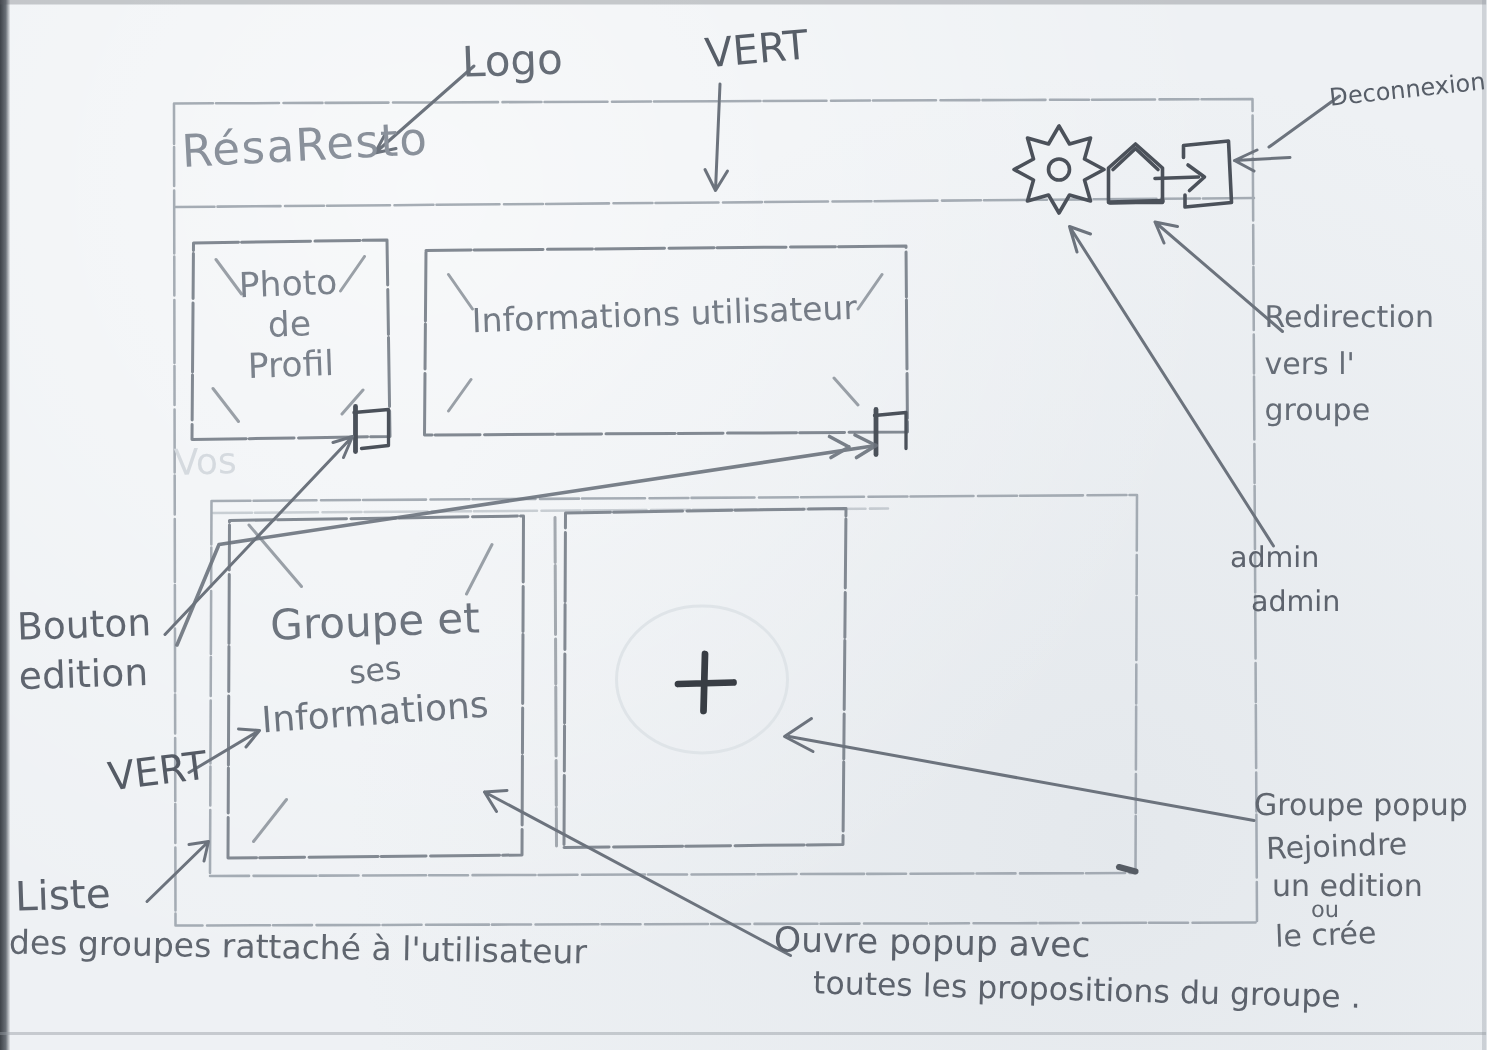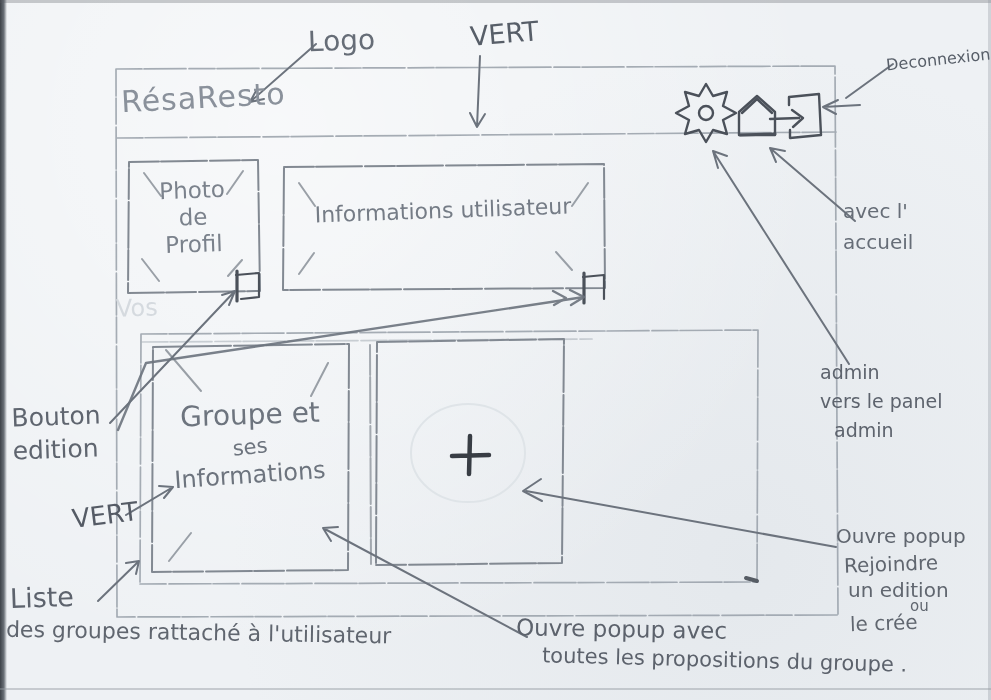--- a/index.html
+++ b/index.html
@@ -37,21 +37,21 @@
   .a-admin-t .ind{padding-left:14px;}
   .a-edition-t{left:12px;top:400px;font-size:25px;line-height:33px;color:#5f656f;transform:rotate(-2deg);}
   .a-vert-left-t{left:72px;top:500px;font-size:26px;color:#555b65;transform:rotate(-7deg);}
   .a-liste1-t{left:10px;top:582px;font-size:27px;color:#5d636d;transform:rotate(-2deg);}
   .a-liste2-t{left:6px;top:620px;font-size:22px;color:#60666f;transform:rotate(1deg);}
   .a-prop1-t{left:516px;top:616px;font-size:23px;color:#5c626c;transform:rotate(1deg);}
   .a-prop2-t{left:542px;top:648px;font-size:21px;color:#5c626c;transform:rotate(1.5deg);}
   .a-rej1-t{left:836px;top:524px;font-size:20px;color:#60666f;}
   .a-rej2-t{left:844px;top:552px;font-size:20px;color:#60666f;transform:rotate(-2deg);}
   .a-rej3-t{left:848px;top:578px;font-size:20px;color:#60666f;}
-  .a-rej4-t{left:874px;top:597px;font-size:15px;color:#60666f;margin-left:36px;}
+  .a-rej4-t{left:874px;top:597px;font-size:15px;color:#60666f;}
   .a-rej5-t{left:850px;top:611px;font-size:20px;color:#60666f;transform:rotate(-2deg);}
 </style>
 </head>
 <body>
 
 <div class="paper">
 
   <div class="scan-left"></div>
   <div class="scan-top"></div>
   <div class="scan-bottom"></div>
@@ -166,42 +166,42 @@
     <div class="groupe-l1">Groupe et</div>
     <div class="groupe-l2">ses</div>
     <div class="groupe-l3">Informations</div>
   </div>
 
   <div class="hw a-logo-t">Logo</div>
   <div class="hw a-vert-top-t">VERT</div>
   <div class="hw a-deco-t">Deconnexion</div>
 
   <div class="hw a-redir-t">
-    <div>avec l'</div>
-    <div>accueil</div>
+    <div>Redirection</div>
+    <div>vers l'</div>
+    <div>groupe</div>
   </div>
 
   <div class="hw a-admin-t">
     <div>admin</div>
-    <div>vers le panel</div>
     <div class="ind">admin</div>
   </div>
 
   <div class="hw a-edition-t">
     <div>Bouton</div>
     <div>edition</div>
   </div>
 
   <div class="hw a-vert-left-t">VERT</div>
 
   <div class="hw a-liste1-t">Liste</div>
   <div class="hw a-liste2-t">des groupes rattaché à l'utilisateur</div>
 
   <div class="hw a-prop1-t">Ouvre popup avec</div>
   <div class="hw a-prop2-t">toutes les propositions du groupe .</div>
 
-  <div class="hw a-rej1-t">Ouvre popup</div>
+  <div class="hw a-rej1-t">Groupe popup</div>
   <div class="hw a-rej2-t">Rejoindre</div>
   <div class="hw a-rej3-t">un edition</div>
   <div class="hw a-rej4-t">ou</div>
   <div class="hw a-rej5-t">le crée</div>
 
 </div>
 
 </body></html>

